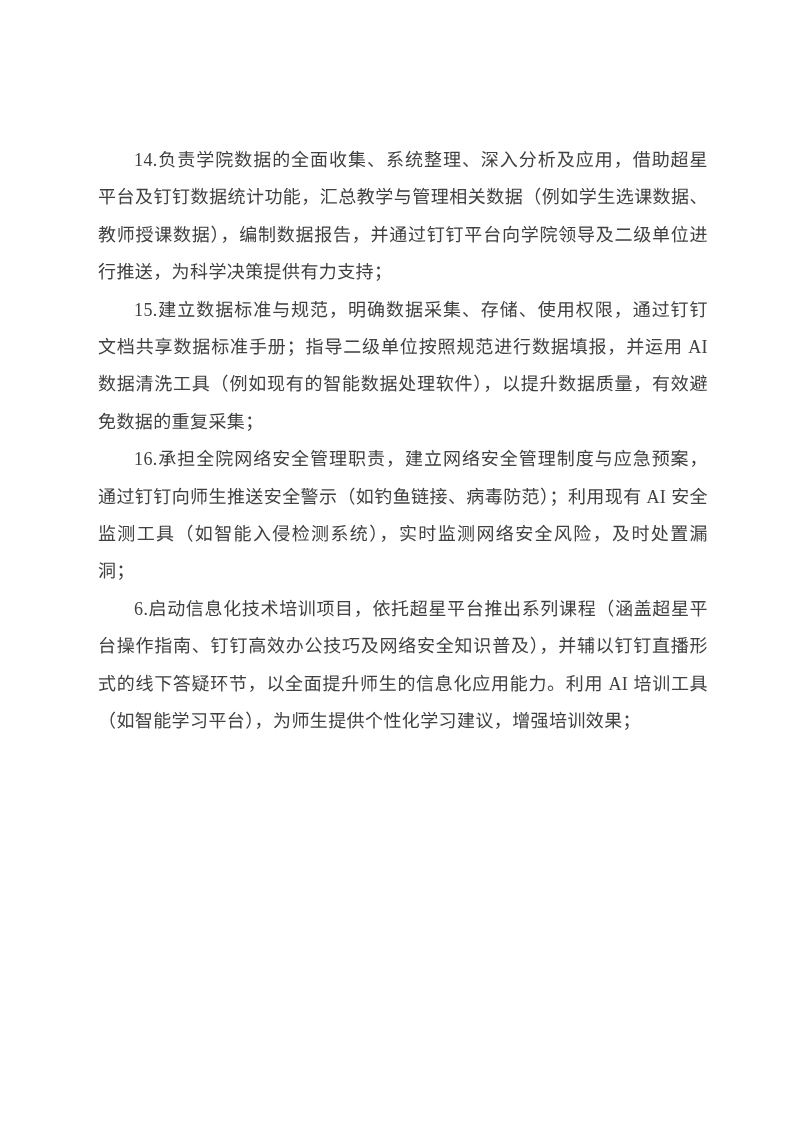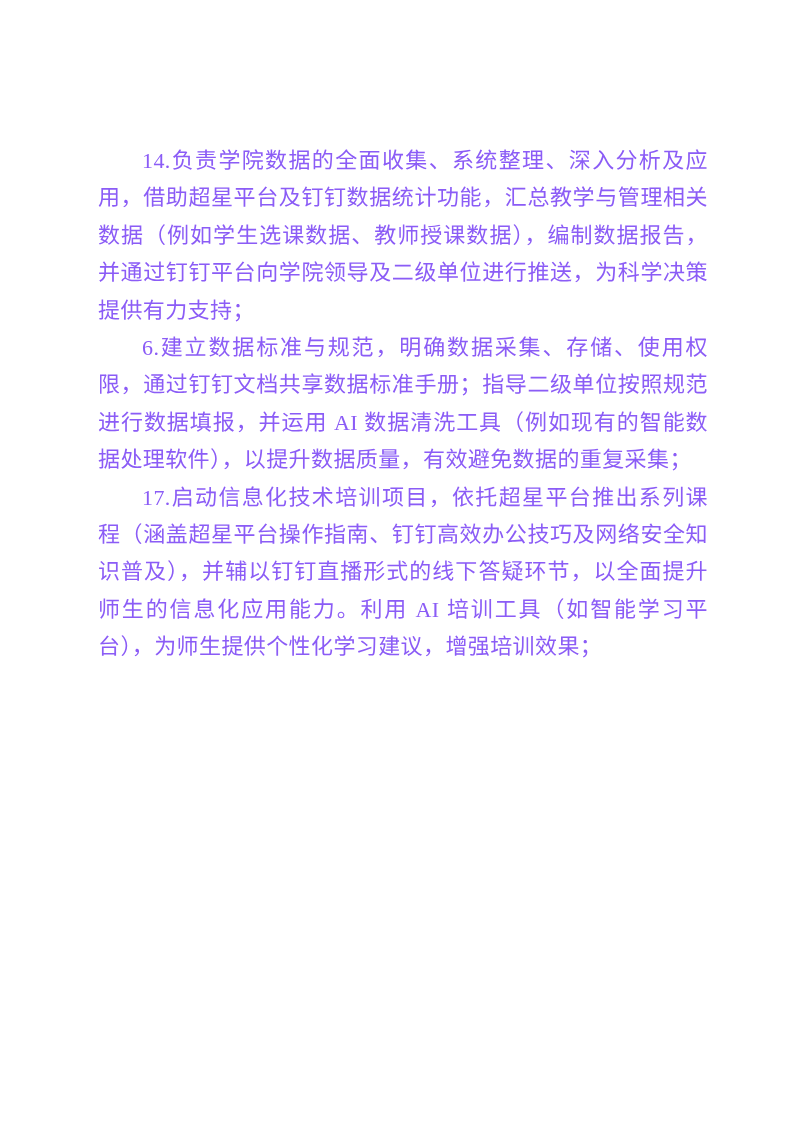--- a/index.html
+++ b/index.html
@@ -21,32 +21,33 @@
   }
   .content {
     position: absolute;
     left: 98px;
     top: 142px;
     width: 610px;
   }
   .content p {
     margin: 0;
     padding: 0;
-    font-size: 22px;
+    font-size: 18px;
     line-height: 37.4px;
-    color: #8b5cf6;
+    color: #404040;
     text-align: justify;
     text-justify: inter-ideograph;
     text-indent: 2em;
     letter-spacing: 0.4px;
     word-break: break-all;
   }
 </style>
 </head>
 <body>
 
 <div class="page">
   <div class="content">
     <p>14.负责学院数据的全面收集、系统整理、深入分析及应用，借助超星平台及钉钉数据统计功能，汇总教学与管理相关数据（例如学生选课数据、教师授课数据），编制数据报告，并通过钉钉平台向学院领导及二级单位进行推送，为科学决策提供有力支持；</p>
-    <p>6.建立数据标准与规范，明确数据采集、存储、使用权限，通过钉钉文档共享数据标准手册；指导二级单位按照规范进行数据填报，并运用 AI 数据清洗工具（例如现有的智能数据处理软件），以提升数据质量，有效避免数据的重复采集；</p>
-    <p>17.启动信息化技术培训项目，依托超星平台推出系列课程（涵盖超星平台操作指南、钉钉高效办公技巧及网络安全知识普及），并辅以钉钉直播形式的线下答疑环节，以全面提升师生的信息化应用能力。利用 AI 培训工具（如智能学习平台），为师生提供个性化学习建议，增强培训效果；</p>
+    <p>15.建立数据标准与规范，明确数据采集、存储、使用权限，通过钉钉文档共享数据标准手册；指导二级单位按照规范进行数据填报，并运用 AI 数据清洗工具（例如现有的智能数据处理软件），以提升数据质量，有效避免数据的重复采集；</p>
+    <p>16.承担全院网络安全管理职责，建立网络安全管理制度与应急预案，通过钉钉向师生推送安全警示（如钓鱼链接、病毒防范）；利用现有 AI 安全监测工具（如智能入侵检测系统），实时监测网络安全风险，及时处置漏洞；</p>
+    <p>6.启动信息化技术培训项目，依托超星平台推出系列课程（涵盖超星平台操作指南、钉钉高效办公技巧及网络安全知识普及），并辅以钉钉直播形式的线下答疑环节，以全面提升师生的信息化应用能力。利用 AI 培训工具（如智能学习平台），为师生提供个性化学习建议，增强培训效果；</p>
   </div>
 </div>
 
 </body></html>

